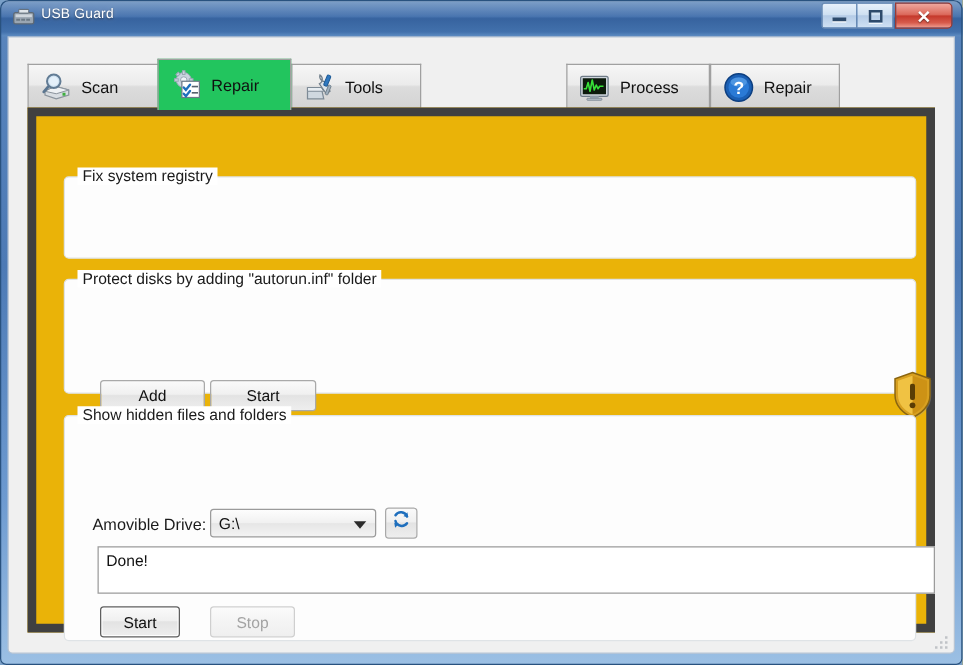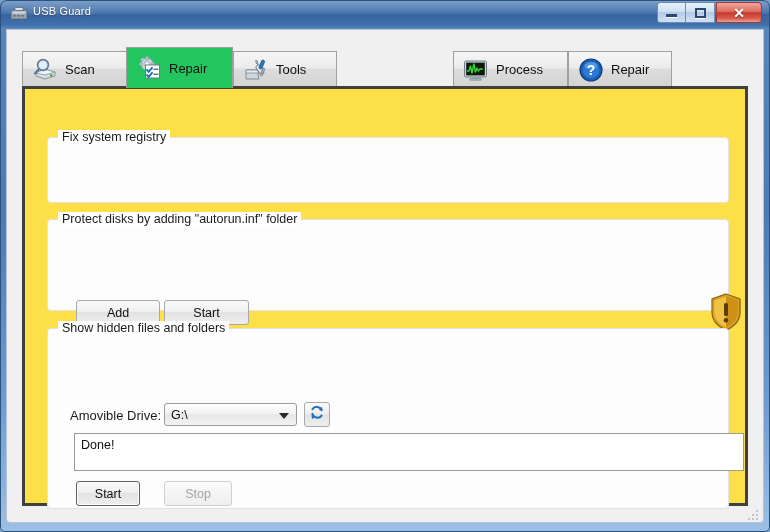--- a/index.html
+++ b/index.html
@@ -100,22 +100,22 @@
     top:0; height:41px;
     background:#22c55e;
     border:1px solid #a0a0a0; border-bottom:none;
     z-index:5;
   }
   .tabicon { width:26px; height:26px; flex:0 0 26px; position:relative; }
 
   
   #tabpage {
     position:absolute; left:15px; top:56px; width:726px; height:420px;
-    background:#fde047;
-    border:3px solid #404040;
+    background:#eab308;
+    border:7px solid #404040;
     z-index:1;
   }
 
   
   .group {
     position:absolute;
     border:1px solid #dfe3e6;
     border-radius:4px;
     background:#fdfdfd;
   }

